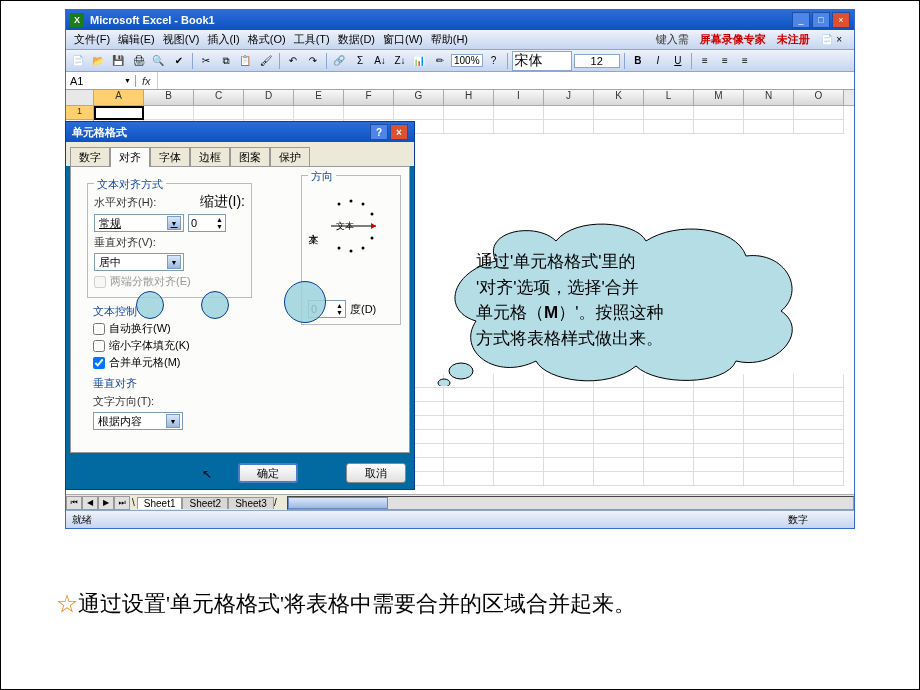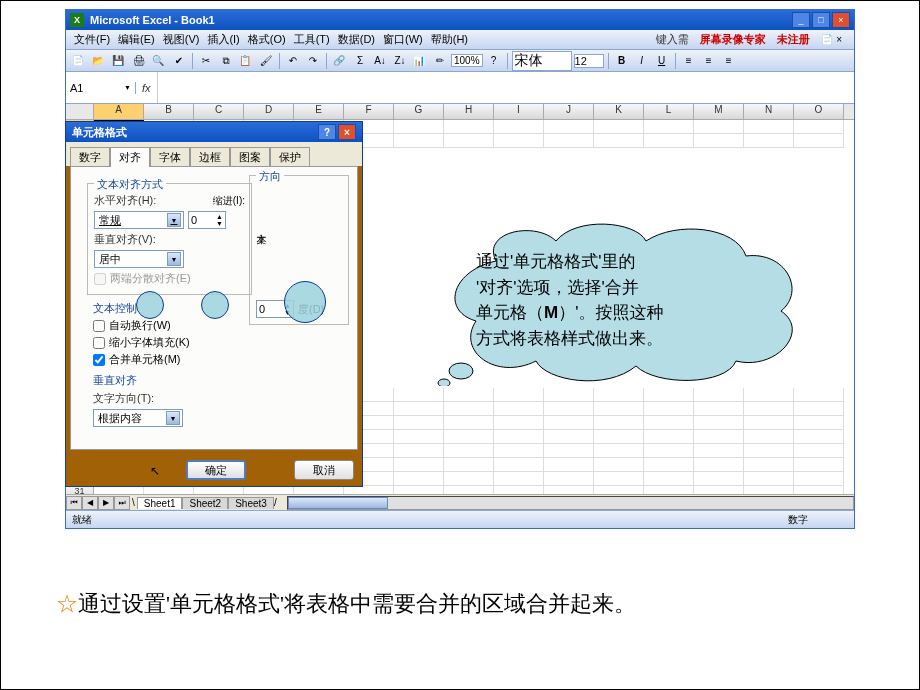--- a/index.html
+++ b/index.html
@@ -15,22 +15,22 @@
 .menubar { height: 20px; background: linear-gradient(to bottom, #EEF3FA, #C6D5F0); display: flex; align-items: center; padding: 0 4px; color: #000; border-bottom: 1px solid #8BA6D0; }
 .menubar span { padding: 0 4px; }
 .brand { margin-left: auto; font-size: 11px; }
 .brand .kb { color: #333; }
 .brand .rec { color: #c00; font-weight: bold; }
 .toolbar { height: 22px; background: linear-gradient(to bottom, #EEF3FA, #C6D5F0); display: flex; align-items: center; padding: 0 4px; gap: 2px; border-bottom: 1px solid #8BA6D0; }
 .tbtn { width: 18px; height: 18px; display: inline-flex; align-items: center; justify-content: center; border: 1px solid transparent; font-size: 10px; }
 .toolbar .sep { width: 1px; height: 16px; background: #8BA6D0; margin: 0 2px; }
 .zoom { font-size: 10px; padding: 0 2px; border: 1px solid #8BA6D0; background: #fff; }
 .fontsel { font-size: 14px; padding: 0 2px; border: 1px solid #8BA6D0; background: #fff; min-width: 60px; }
-.sizesel { font-size: 11px; padding: 0 0; border: 1px solid #8BA6D0; background: #fff; min-width: 30px; }
-.formula-row { height: 32px; background: #fff; display: flex; align-items: center; border-bottom: 1px solid #8BA6D0; }
+.sizesel { font-size: 11px; padding: 0 16px; border: 1px solid #8BA6D0; background: #fff; min-width: 30px; }
+.formula-row { height: 18px; background: #fff; display: flex; align-items: center; border-bottom: 1px solid #8BA6D0; }
 .namebox { width: 70px; border-right: 1px solid #8BA6D0; padding: 0 4px; font-size: 11px; background: #fff; display: flex; align-items: center; justify-content: space-between; }
 .namebox .dd { font-size: 7px; }
 .fx { padding: 0 6px; font-style: italic; color: #333; }
 .grid { position: relative; background: #fff; height: 420px; overflow: hidden; }
 .colheads { display: flex; height: 16px; background: #e8e8e8; border-bottom: 1px solid #aaa; }
 .corner { width: 28px; border-right: 1px solid #aaa; background: #e8e8e8; }
 .colhead { width: 50px; border-right: 1px solid #aaa; text-align: center; font-size: 10px; color: #333; background: linear-gradient(to bottom, #f8f8f8, #d8d8d8); }
 .colhead.sel { background: #ffd070; }
 .rows { display: flex; flex-direction: column; }
 .row { display: flex; height: 14px; }
@@ -43,21 +43,21 @@
 .tabnav-btn { width: 16px; height: 14px; border: 1px solid #999; background: #e0e0e0; display: inline-flex; align-items: center; justify-content: center; font-size: 8px; }
 .sheet-tab { padding: 0 6px; background: #fff; border: 1px solid #999; border-bottom: none; font-size: 10px; }
 .sheet-tab.inactive { background: #d8d8d8; }
 .hscroll { flex: 1; margin-left: 10px; height: 14px; background: #e0e0e0; border: 1px inset #999; position: relative; }
 .hscroll .thumb { position: absolute; left: 0; width: 100px; height: 12px; background: linear-gradient(to bottom, #dae8fc, #9db8e0); border: 1px solid #6a8ac0; }
 .statusbar { position: absolute; bottom: 0; left: 0; right: 0; height: 18px; background: linear-gradient(to bottom, #EEF3FA, #C6D5F0); display: flex; align-items: center; padding: 0 6px; font-size: 10px; border-top: 1px solid #8BA6D0; }
 .statusbar .ready { }
 .statusbar .num { margin-left: auto; margin-right: 40px; }
 
 
-.dialog { position: absolute; top: 120px; left: 64px; width: 298px; background: #a16207; border: 1px solid #0a3d9a; font-family: Tahoma, sans-serif; font-size: 11px; }
+.dialog { position: absolute; top: 120px; left: 64px; width: 350px; background: #0369a1; border: 1px solid #0a3d9a; font-family: Tahoma, sans-serif; font-size: 11px; }
 .dialog .dlg-title { height: 20px; background: linear-gradient(to bottom, #2b6cd8, #0d52c0); color: #fff; display: flex; align-items: center; padding: 0 6px; font-weight: bold; }
 .dlg-title .spacer { flex: 1; }
 .dlg-title .dlg-btn { width: 18px; height: 16px; background: #4d86e6; border: 1px solid #1a4fa8; color: #fff; display: inline-flex; align-items: center; justify-content: center; font-size: 10px; margin-left: 2px; }
 .dlg-title .dlg-btn.close { background: #e05030; }
 .dlg-tabs { display: flex; background: #ece9d8; padding: 4px 4px 0 4px; gap: 0; }
 .dlg-tab { padding: 2px 8px; border: 1px solid #999; border-bottom: none; background: #ece9d8; font-size: 11px; position: relative; top: 1px; }
 .dlg-tab.active { background: #fcfcfa; z-index: 2; }
 .dlg-body { border: 1px solid #999; margin: 0 4px 4px 4px; padding: 16px; background: #fcfcfa; min-height: 200px; position: relative; }
 .fieldset { border: 1px solid #bbb; padding: 6px; margin-bottom: 6px; position: relative; }
 .fieldset .legend { position: absolute; top: -7px; left: 6px; background: #fcfcfa; padding: 0 3px; font-size: 11px; color: #1646a0; }
@@ -425,21 +425,21 @@
       <div class="dlg-tab">图案</div>
       <div class="dlg-tab">保护</div>
     </div>
     <div class="dlg-body">
 
       <div style="width:165px;">
         <div class="fieldset">
           <span class="legend">文本对齐方式</span>
           <div class="fld-row">
             <span class="fld-label">水平对齐(H):</span>
-            <span style="margin-left:auto; font-size:10px;">缩进(I):</span>
+            <span style="margin-left:auto; font-size:14px;">缩进(I):</span>
           </div>
           <div class="fld-row">
             <div class="combo" style="width:90px; flex:0 0 90px;text-decoration:underline;">
               <span>常规</span>
               <span class="arrow">▼</span>
             </div>
             <div class="spinner">
               <span>0</span>
               <span style="margin-left:auto; font-size:7px; line-height:7px;">▲<br>▼</span>
             </div>
@@ -483,20 +483,38 @@
               <span>根据内容</span>
               <span class="arrow">▼</span>
             </div>
           </div>
         </div>
       </div>
 
       <div class="orient-box">
         <div class="fieldset" style="height:150px;">
           <span class="legend">方向</span>
+          <div class="orient-arc">
+            <svg class="arc-svg" viewBox="0 0 80 80">
+              <path d="M 15 40 A 25 25 0 0 1 65 40 A 25 25 0 0 1 15 40" fill="none" stroke="#000" stroke-width="0"></path>
+              <g fill="#000">
+                <circle cx="40" cy="15" r="1.5"></circle>
+                  <circle cx="52" cy="18" r="1.5"></circle>
+                  <circle cx="61" cy="28" r="1.5"></circle>
+                <circle cx="40" cy="65" r="1.5"></circle>
+                  <circle cx="52" cy="62" r="1.5"></circle>
+                  <circle cx="61" cy="52" r="1.5"></circle>
+                <circle cx="28" cy="18" r="1.5"></circle>
+                  <circle cx="28" cy="62" r="1.5"></circle>
+              </g>
+              <line x1="20" y1="40" x2="65" y2="40" stroke="#000" stroke-width="1"></line>
+              <polygon points="65,40 60,37 60,43" fill="#c00"></polygon>
+              <text x="25" y="43" font-size="9">文本</text>
+            </svg>
+          </div>
           <span class="orient-label">文本</span>
           <div class="degree-row" style="position:absolute; bottom:6px; left:6px;">
             <div class="spinner">
               <span>0</span>
               <span style="margin-left:auto; font-size:7px; line-height:7px;">▲<br>▼</span>
             </div>
             <span>度(D)</span>
           </div>
         </div>
       </div>

